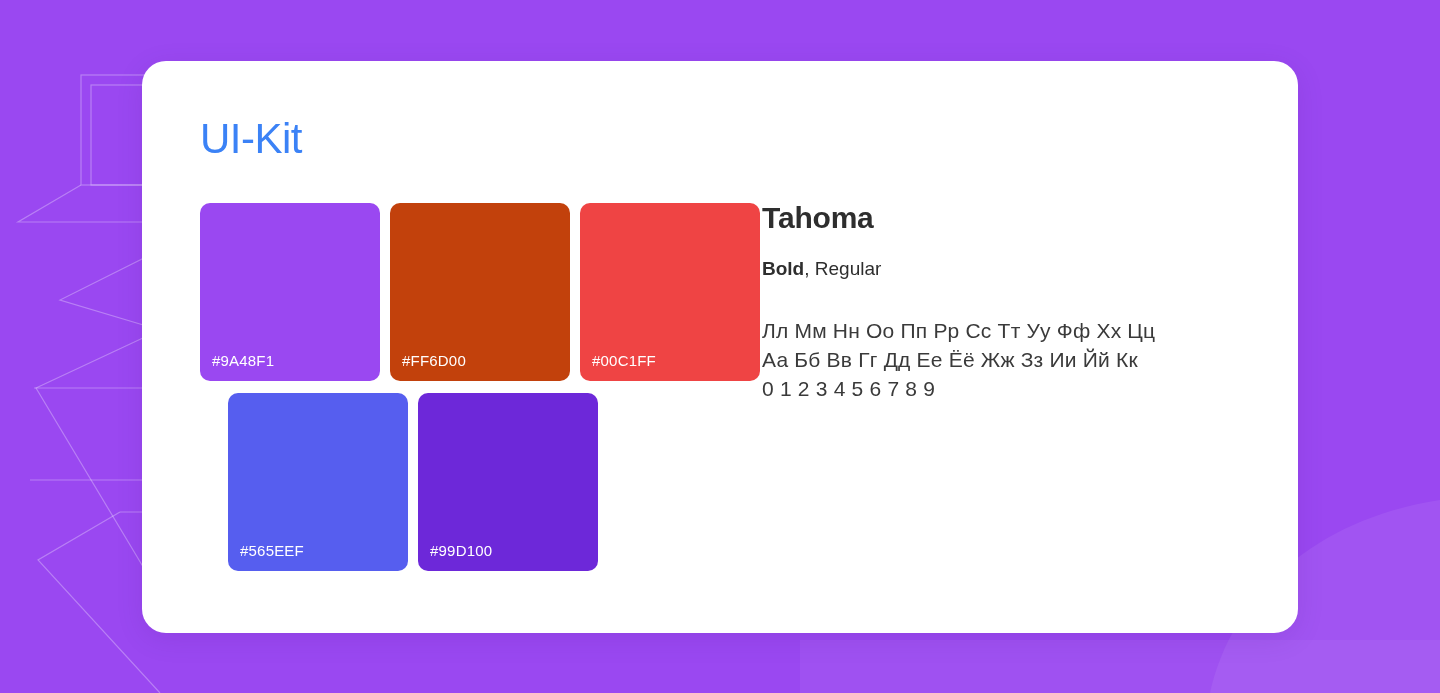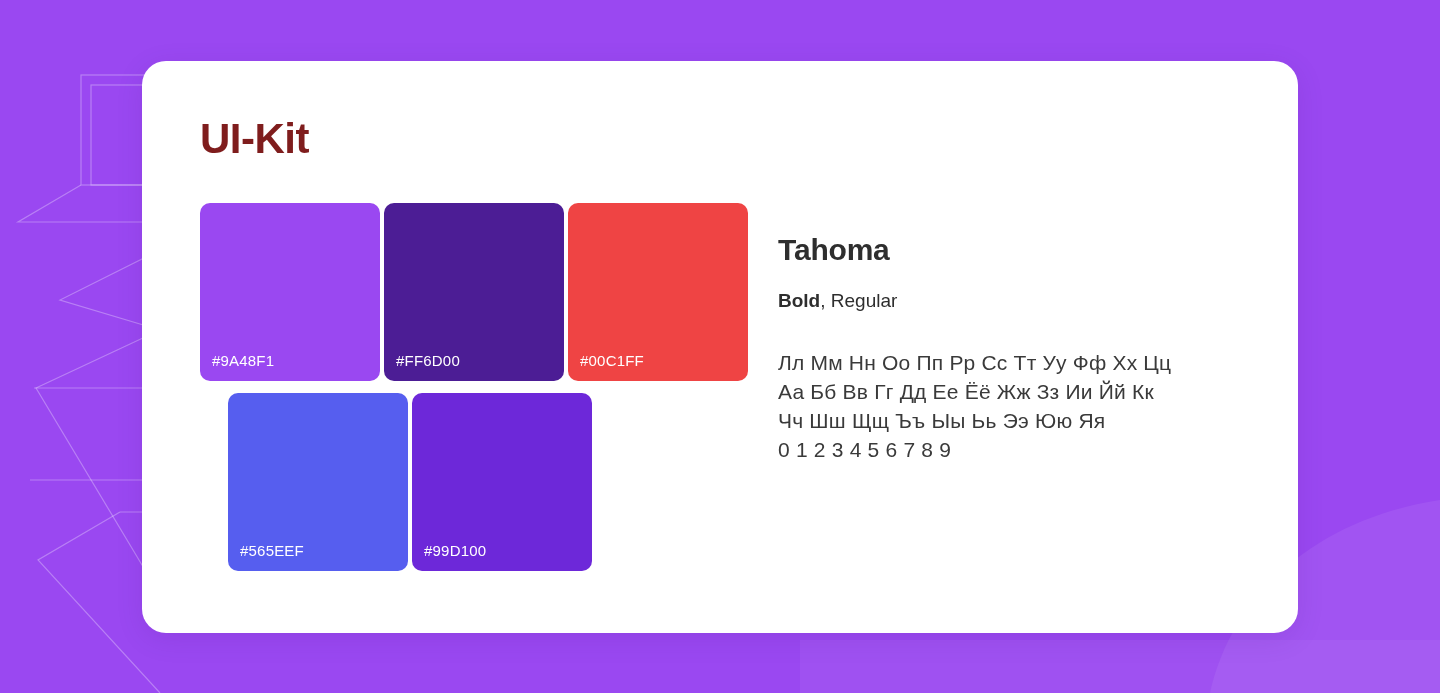--- a/index.html
+++ b/index.html
@@ -36,35 +36,35 @@
     height: 572px;
     background: #ffffff;
     border-radius: 24px;
     box-shadow: 0 6px 28px rgba(60, 10, 110, 0.10);
   }
   .card-title {
     position: absolute;
     left: 58px;
     top: 57px;
     font-size: 42px;
-    font-weight: bold;
-    color: #7f1d1d;
+    font-weight: normal;
+    color: #3b82f6;
     letter-spacing: -0.5px;
     line-height: 1;
     margin: 0;
   }
   .palette {
     position: absolute;
     left: 58px;
     top: 142px;
     width: 562px;
   }
   .swatch-row {
     display: flex;
-    gap: 4px;
+    gap: 10px;
   }
   .swatch-row + .swatch-row {
     margin-top: 12px;
     margin-left: 28px;
   }
   .swatch {
     position: relative;
     width: 180px;
     height: 178px;
     border-radius: 10px;
@@ -77,24 +77,23 @@
     font-size: 15px;
     line-height: 1.2;
     letter-spacing: 0.2px;
     white-space: nowrap;
   }
   .swatch.outlined {
     border: 1px solid #a5a5a5;
   }
   .type-block {
     position: absolute;
-    left: 636px;
+    left: 620px;
     top: 142px;
     width: 460px;
-    margin-top: 32px;
   }
   .type-name {
     font-size: 30px;
     font-weight: bold;
     color: #2e2e2e;
     line-height: 1;
     margin: 0;
     letter-spacing: -0.2px;
   }
   .type-weights {
@@ -146,21 +145,21 @@
   <div class="card">
 
     <h1 class="card-title">UI-Kit</h1>
 
     <div class="palette">
 
       <div class="swatch-row">
         <div class="swatch" style="background:#9A48F1">
           <span class="swatch-label" style="color:#FFFFFF">#9A48F1</span>
         </div>
-        <div class="swatch" style="background:#4c1d95">
+        <div class="swatch" style="background:#c2410c">
           <span class="swatch-label" style="color:#FFFFFF">#FF6D00</span>
         </div>
         <div class="swatch" style="background:#ef4444">
           <span class="swatch-label" style="color:#FFFFFF">#00C1FF</span>
         </div>
       </div>
 
       <div class="swatch-row">
         <div class="swatch" style="background:#565EEF">
           <span class="swatch-label" style="color:#FFFFFF">#565EEF</span>
@@ -173,19 +172,18 @@
     </div>
 
     <div class="type-block">
       <div class="type-name">Tahoma</div>
       <div class="type-weights">
         <span class="w-bold">Bold</span><span class="w-regular">, Regular</span>
       </div>
       <div class="specimen">
         <div>Лл Мм Нн Оо Пп Рр Сс Тт Уу Фф Хх Цц</div>
         <div>Аа Бб Вв Гг Дд Ее Ёё Жж Зз Ии Йй Кк</div>
-        <div>Чч Шш Щщ Ъъ Ыы Ьь Ээ Юю Яя</div>
         <div>0 1 2 3 4 5 6 7 8 9</div>
       </div>
     </div>
 
   </div>
 </div>
 
 </body></html>

